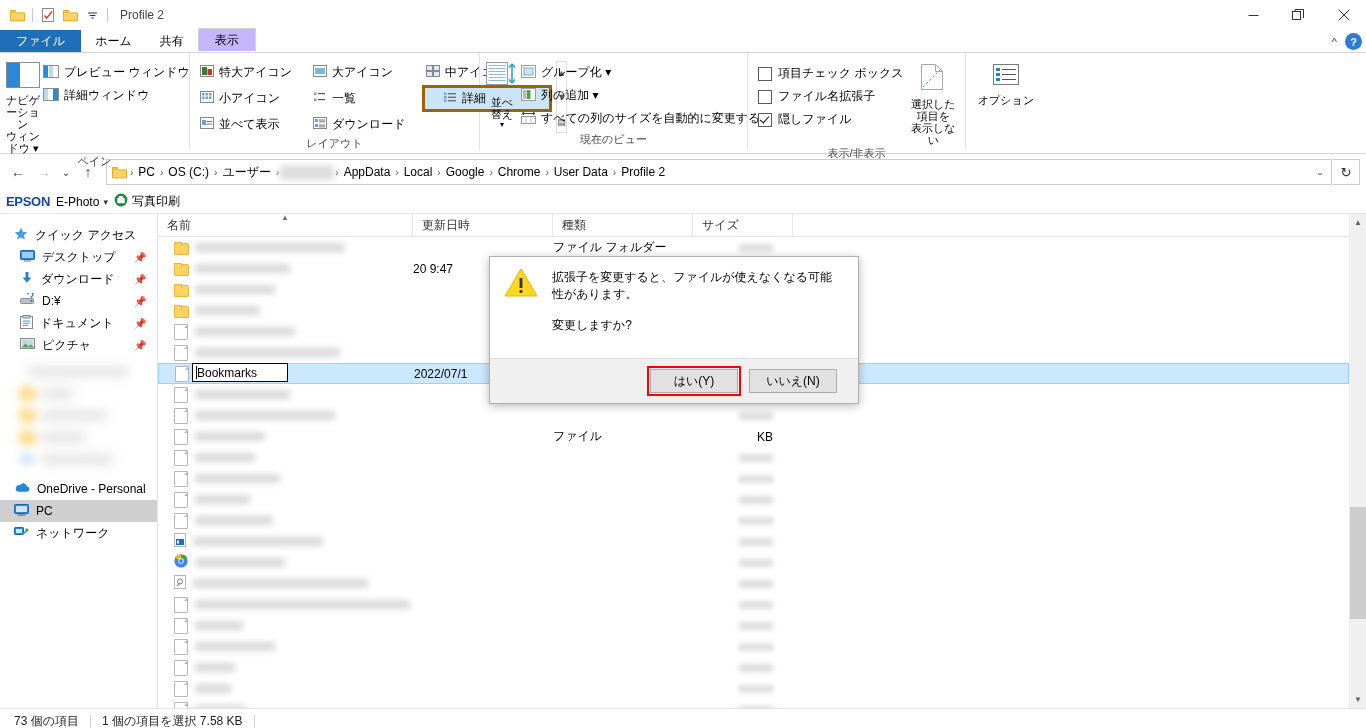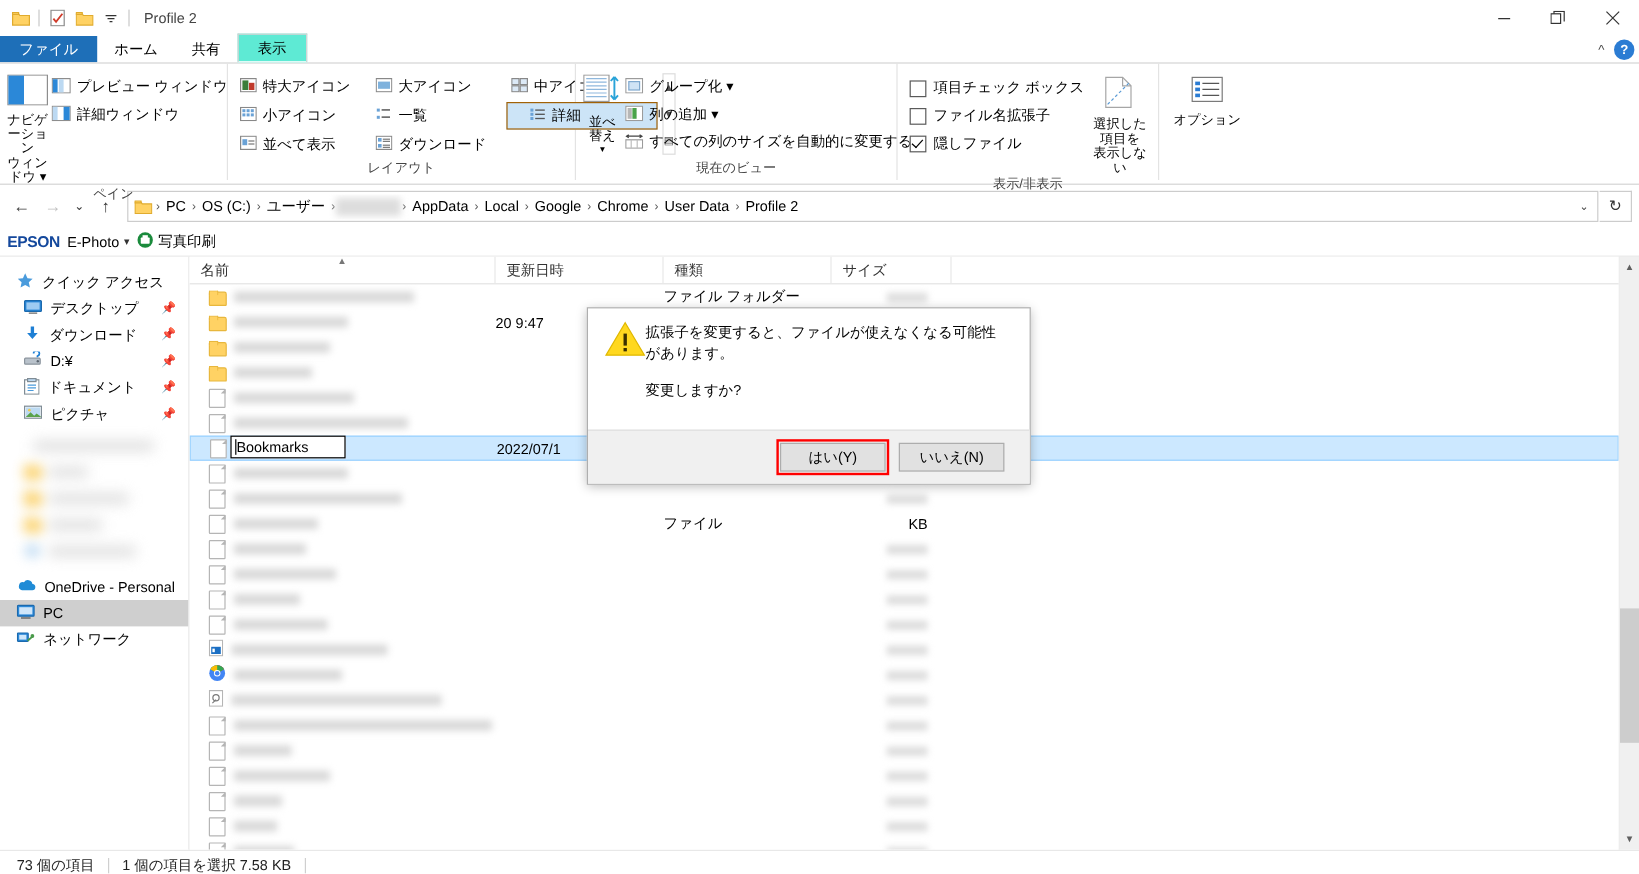--- a/index.html
+++ b/index.html
@@ -17,21 +17,21 @@
   .qat-ico{width:22px;height:22px;display:flex;align-items:center;justify-content:center;cursor:default;}
   .sep-v{width:1px;height:14px;background:#c8c8c8;margin:0 4px;}
   .win-title{font-size:12px;color:#444;margin-left:8px;}
   .winbtns{position:absolute;right:0;top:0;display:flex;height:30px;}
   .winbtn{width:45px;height:30px;display:flex;align-items:center;justify-content:center;color:#333;}
 
   
   .tabrow{height:22px;display:flex;align-items:flex-end;position:relative;background:#fff;}
   .tab{height:22px;line-height:22px;padding:0 14px;font-size:12px;color:#000;cursor:default;}
   .tab.file{background:#1e6fb8;color:#fff;font-weight:normal;padding:0 16px;}
-  .tab.active{background:#5eead4;border:1px solid #d4d4d4;border-bottom:1px solid #fff;position:relative;z-index:3;padding:0 16px;text-align:center;}
+  .tab.active{background:#c4b5fd;border:1px solid #d4d4d4;border-bottom:1px solid #fff;position:relative;z-index:3;padding:0 16px;text-align:center;}
   .tabfill{flex:1;}
   .helprow{position:absolute;right:4px;bottom:2px;display:flex;align-items:center;gap:8px;}
   .chev{color:#444;font-size:11px;}
   .qmark{width:17px;height:17px;border-radius:50%;background:#2b7cd3;color:#fff;font-size:11px;
          display:flex;align-items:center;justify-content:center;font-weight:bold;}
 
   
   .ribbon{height:100px;border-top:1px solid #d4d4d4;border-bottom:1px solid #d4d4d4;
           background:#fff;display:flex;position:relative;}
   .rgroup{display:flex;flex-direction:column;justify-content:space-between;
@@ -41,21 +41,21 @@
   .bigbtn{width:76px;display:flex;flex-direction:column;align-items:center;justify-content:flex-start;
           padding-top:4px;cursor:default;}
   .bigbtn .lbl{font-size:11px;text-align:center;line-height:12px;margin-top:3px;color:#000;}
   .smallitems{display:flex;flex-direction:column;gap:2px;padding-top:4px;}
   .smallbtn{display:flex;align-items:center;gap:5px;padding:2px 5px 2px 3px;font-size:12px;cursor:default;white-space:nowrap;}
 
   .gallery{display:flex;align-items:stretch;}
   .gal-grid{display:grid;grid-template-columns:repeat(3,auto);gap:1px 2px;padding-top:3px;}
   .gal-item{display:flex;align-items:center;gap:5px;padding:2px 8px 2px 3px;font-size:12px;
             white-space:nowrap;min-width:98px;cursor:default;border:1px solid transparent;}
-  .gal-item.sel{background:#cce4f7;border:1px solid #a16207;padding-left:18px;}
+  .gal-item.sel{background:#cce4f7;border:3px solid #a16207;padding-left:18px;}
   .gal-scroll{display:flex;flex-direction:column;justify-content:space-between;
               border:1px solid #dcdcdc;width:15px;margin:3px 0 3px 4px;background:#fff;}
   .gal-scroll div{height:21px;display:flex;align-items:center;justify-content:center;font-size:9px;color:#555;cursor:default;}
 
   .chkitem{display:flex;align-items:center;gap:6px;padding:2px 4px;font-size:12px;white-space:nowrap;cursor:default;}
   .chkbox{width:12px;height:12px;border:1px solid #5a5a5a;background:#fff;display:inline-block;
           position:relative;flex:none;}
   .chkbox.on::after{content:"";position:absolute;left:3px;top:0px;width:4px;height:8px;
           border:solid #000;border-width:0 1.6px 1.6px 0;transform:rotate(42deg);}
 
@@ -134,21 +134,21 @@
   .vs-thumb{position:absolute;left:0;width:16px;background:#cdcdcd;cursor:default;}
 
   
   .statusbar{height:24px;border-top:1px solid #e3e3e3;display:flex;align-items:center;
              font-size:12px;color:#222;padding-left:14px;gap:0;background:#fff;}
   .st-sep{width:1px;height:13px;background:#cfcfcf;margin:0 11px;}
   .dialog{position:absolute;left:489px;top:256px;width:370px;height:148px;background:#fff;
           border:1px solid #aeaeae;box-shadow:0 2px 9px rgba(0,0,0,.28);z-index:40;box-sizing:border-box;
           display:flex;flex-direction:column;}
   .dlg-title{height:30px;display:flex;align-items:center;padding-left:11px;font-size:12px;color:#000;}
-  .dlg-body{flex:1;display:flex;padding:6px 16px 0 14px;}
+  .dlg-body{flex:1;display:flex;padding:6px 16px 0 14px;gap:14px;}
   .warn-ico{width:34px;height:30px;flex:none;position:relative;margin-top:4px;}
   .dlg-msgs{display:flex;flex-direction:column;gap:14px;padding-top:6px;font-size:12px;}
   .dlg-foot{height:44px;background:#f0f0f0;border-top:1px solid #dfdfdf;display:flex;
             align-items:center;justify-content:flex-end;gap:11px;padding-right:21px;}
   .dlg-btn{width:88px;height:24px;border:1px solid #adadad;background:#e1e1e1;font-size:12px;
            display:flex;align-items:center;justify-content:center;cursor:default;box-sizing:border-box;}
   .dlg-btn.hl{outline:2px solid #ff0000;outline-offset:1px;}
 </style>
 </head>
 <body>

